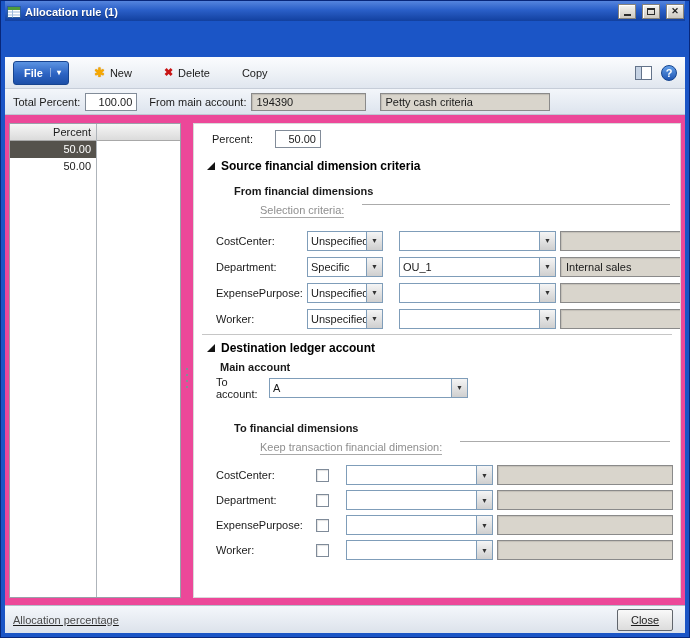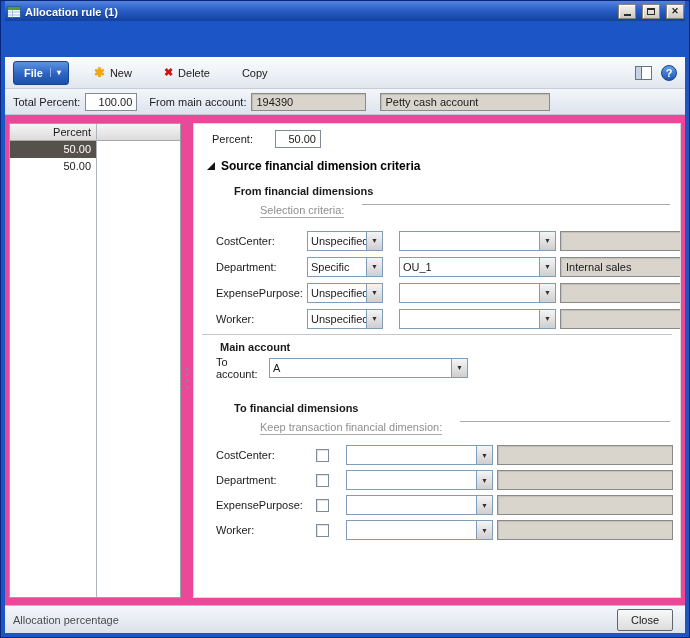--- a/index.html
+++ b/index.html
@@ -116,21 +116,21 @@
   .checkbox { width:13px; height:13px; flex:0 0 13px; background:#fff; border:1px solid #7F8B99;
               box-shadow:inset 1px 1px 1px rgba(0,0,0,.12); cursor:pointer; }
   .dest-combo { width:147px; flex:0 0 147px; margin-left:17px; }
   .dest-row .readonly-field { width:176px; flex:0 0 176px; margin-left:4px; }
 
   .mt24 { margin-top:24px; }
   .mt6 { margin-top:6px; }
 
   
   .statusbar { height:28px; flex:0 0 28px; display:flex; align-items:center; padding:0 12px 0 8px;
-               background:linear-gradient(180deg,#F4F7FB,#DCE2EB); border-top:1px solid #B6BEC9; }
+               background:linear-gradient(180deg,#F4F7FB,#DCE2EB); border-top:1px solid #B6BEC9;text-decoration:underline; }
   .status-text { flex:1; color:#4A4A4A; }
   .close-btn { width:56px; height:22px; background:linear-gradient(180deg,#F9F9F9,#DCDCDC);
                border:1px solid #60656C; border-radius:2px; font-family:"Liberation Sans",sans-serif;
                font-size:11px; color:#1a1a1a; cursor:pointer; }
 </style>
 </head>
 <body>
 
 <div class="window">
 
@@ -178,21 +178,21 @@
         <span class="layout-icon"></span>
         <span class="help-icon">?</span>
       </span>
     </div>
 
     <div class="header-strip">
       <span class="hs-label">Total Percent:</span>
       <input class="field num w-total" readonly="" value="100.00" style="">
       <span class="hs-label ml">From main account:</span>
       <span class="gray-box w-acct">194390</span>
-      <span class="gray-box w-acctname">Petty cash account</span>
+      <span class="gray-box w-acctname">Petty cash criteria</span>
     </div>
 
     <div class="body">
 
       <div class="grid">
         <div class="grid-vline"></div>
         <div class="grid-header">
           <div class="gh1">Percent</div>
           <div class="gh2"></div>
         </div>
@@ -276,20 +276,24 @@
             <span class="combo value-combo">
               <span class="txt"></span>
               <span class="btn">▼</span>
             </span>
             <span class="readonly-field"></span>
           </div>
         </div>
 
         <div class="divider"></div>
 
+        <div class="section-hdr mt6">
+          <span class="tri"></span>
+          <span class="section-title">Destination ledger account</span>
+        </div>
         <div class="group-heading" style="margin-left:26px; margin-top:6px;">Main account</div>
         <div class="to-account-row">
           <span class="lbl">To account:</span>
           <span class="combo to-combo">
             <span class="txt">A</span>
             <span class="btn">▼</span>
           </span>
         </div>
 
         <div class="group-heading mt24">To financial dimensions</div>

